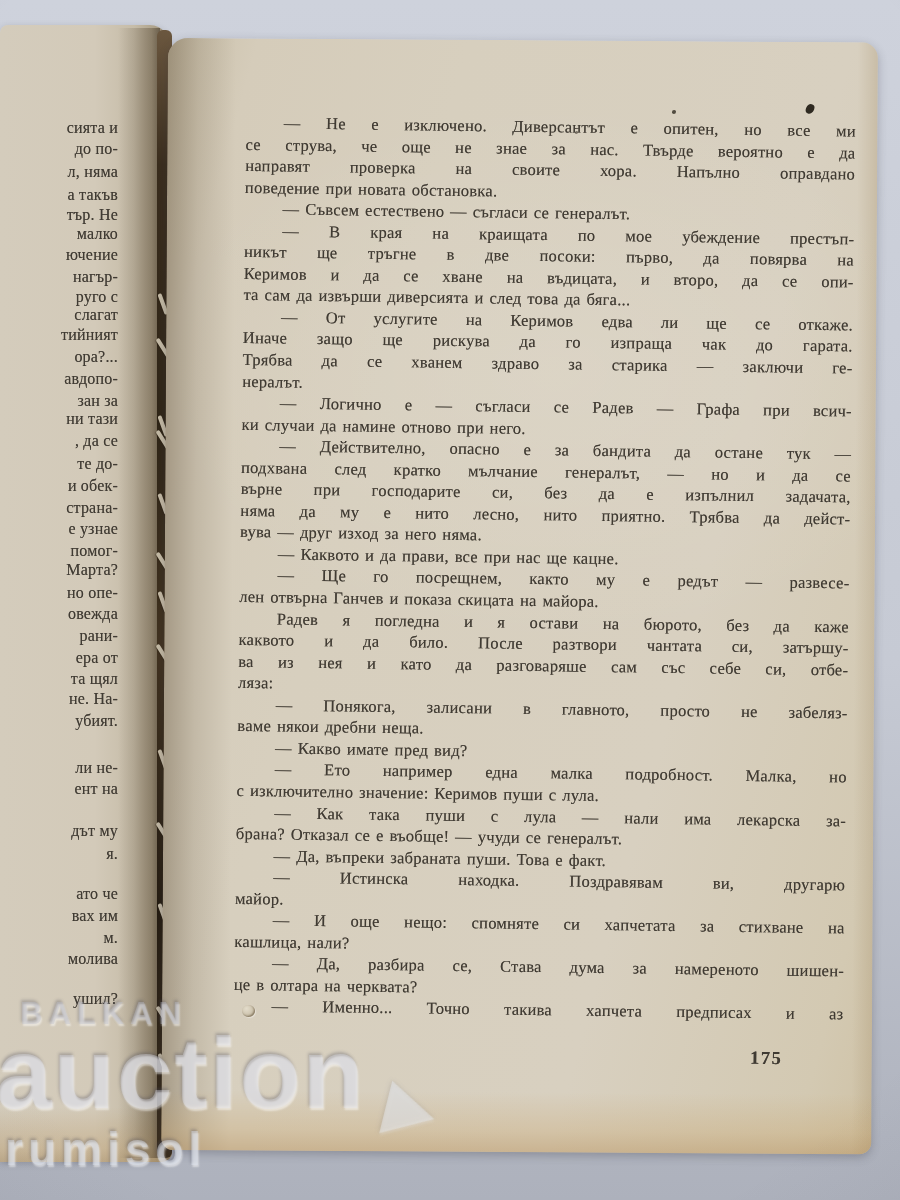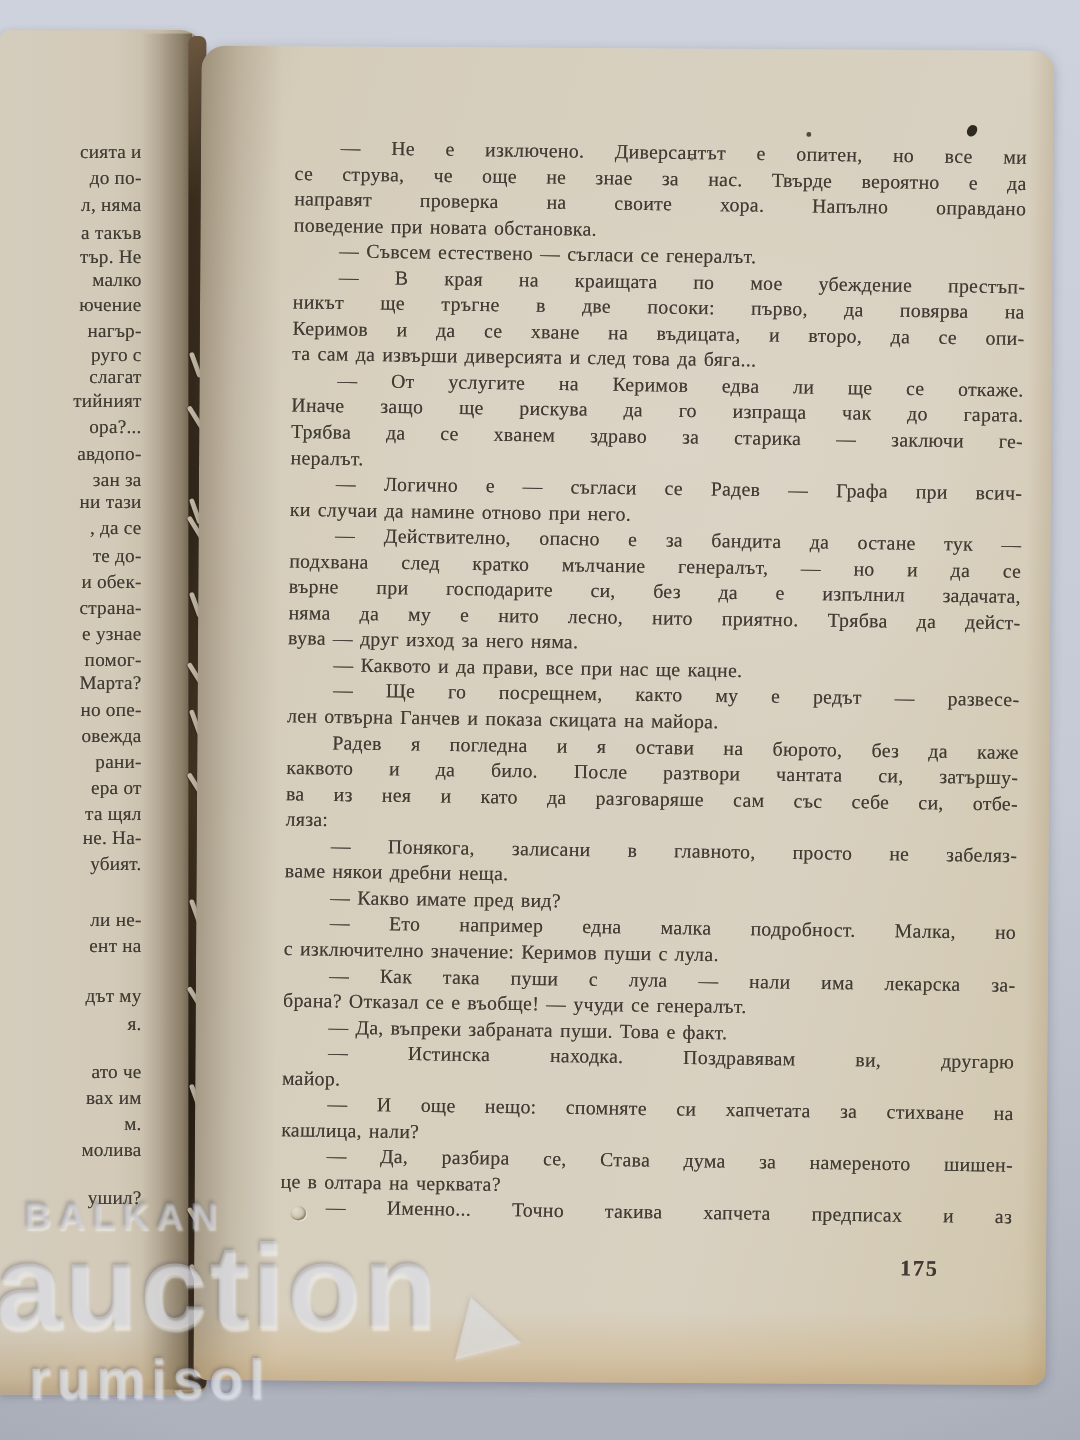--- a/index.html
+++ b/index.html
@@ -70,21 +70,21 @@
   .vignette{position:absolute;left:0;top:0;width:100%;height:100%;pointer-events:none;
     background:radial-gradient(ellipse 120% 100% at 50% 45%,rgba(0,0,0,0) 60%,rgba(35,35,50,.14) 100%);}
 
   
   .watermark{position:absolute;left:0;top:0;width:100%;height:100%;pointer-events:none;
     font-family:"Liberation Sans","DejaVu Sans",sans-serif;font-weight:bold;}
   .wm{position:absolute;color:rgba(226,230,240,.30);
     text-shadow:1px 2px 2px rgba(255,255,255,.50),-1px -2px 3px rgba(70,70,85,.30);}
   .wm-top{left:20px;top:996px;font-size:31px;letter-spacing:6px;color:rgba(190,192,204,.38);}
   .wm-main{left:-4px;top:1016px;font-size:100px;letter-spacing:2px;color:rgba(228,232,242,.34);}
-  .wm-bottom{left:24px;top:1122px;font-size:46px;letter-spacing:5px;color:rgba(222,228,240,.45);}
+  .wm-bottom{left:5px;top:1122px;font-size:46px;letter-spacing:5px;color:rgba(222,228,240,.45);}
   .wm-arrow{position:absolute;left:385px;top:1086px;width:0;height:0;
     border-top:27px solid transparent;border-bottom:27px solid transparent;
     border-left:50px solid rgba(236,240,248,.42);transform:rotate(14deg);
     filter:drop-shadow(1px 2px 1px rgba(255,255,255,.5)) drop-shadow(-1px -1px 2px rgba(70,70,85,.3));}
 </style>
 </head>
 <body>
 
 <div class="stage">
 

